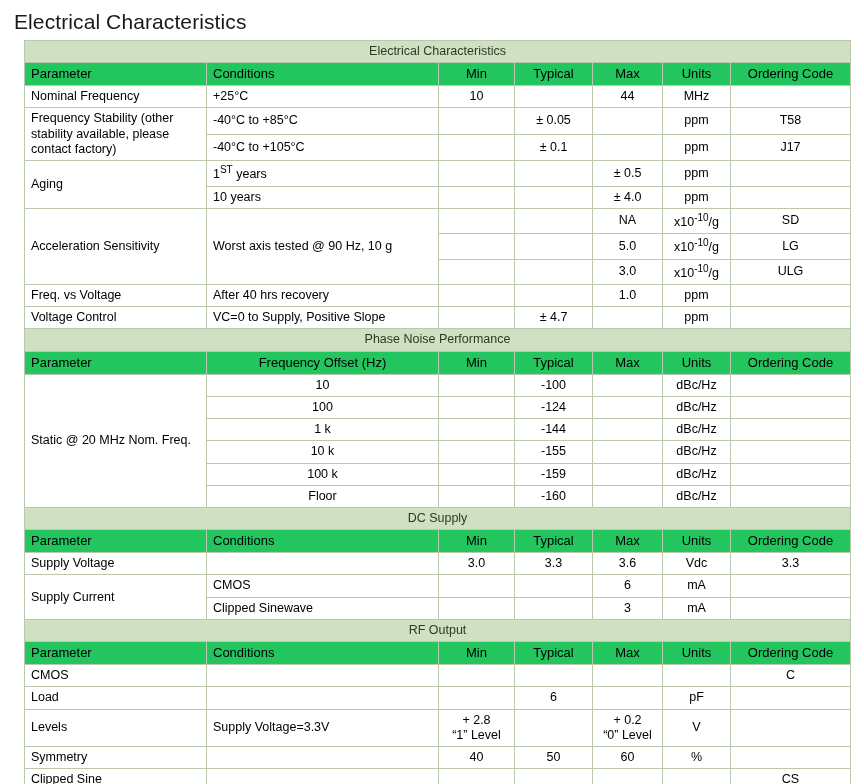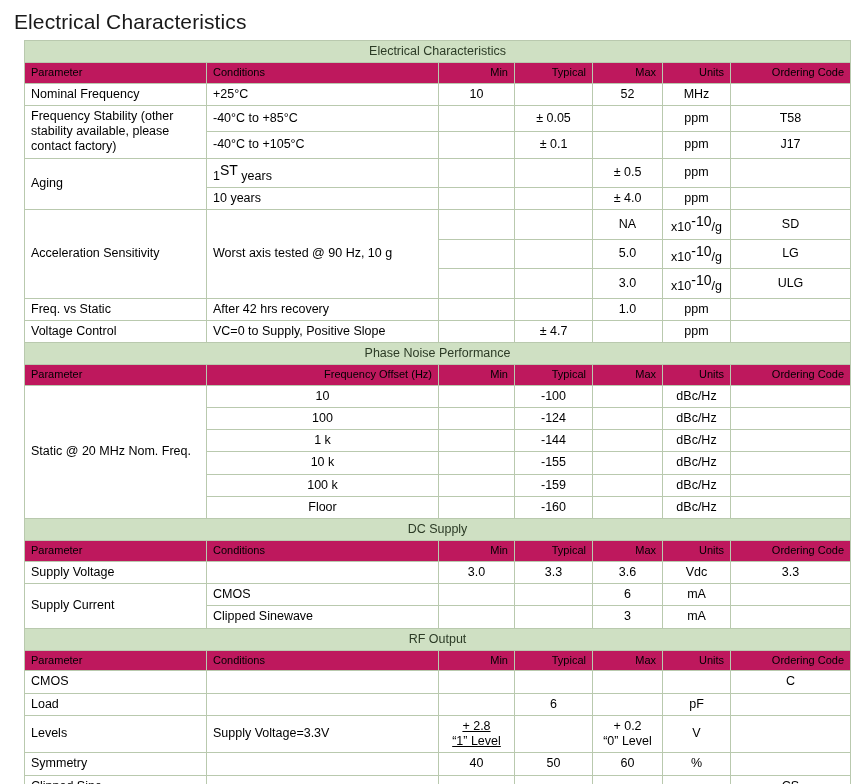--- a/index.html
+++ b/index.html
@@ -39,37 +39,37 @@
   }
   .section-head td {
     background: #cfe0c3;
     text-align: center;
     font-weight: bold;
     font-size: 12.5px;
     color: #2c3b26;
     padding: 4px 6px;
   }
   .col-head td {
-    background: #be185d;
+    background: #22c55e;
     font-weight: bold;
-    font-size: 11px;
+    font-size: 13px;
     padding: 5px 6px;
   }
-  .col-head td.c { text-align: right; margin-left: 29px; }
+  .col-head td.c { text-align: center; margin-left: 29px; }
   .c { text-align: center; }
   
   col.c1 { width: 182px; }
   col.c2 { width: 232px; }
   col.c3 { width: 76px; }
   col.c4 { width: 78px; }
   col.c5 { width: 70px; }
   col.c6 { width: 68px; }
   col.c7 { width: 120px; }
   .small-sup {
-    font-size: 14px;
+    font-size: 10px;
     vertical-align: super;
   }
   .nowrap { white-space: nowrap; }
   .two-line { line-height: 1.22; }
 </style>
 </head>
 <body>
 
 <h1 class="page-title">Electrical Characteristics</h1>
 
@@ -97,21 +97,21 @@
       <td class="c">Max</td>
       <td class="c">Units</td>
       <td class="c">Ordering Code</td>
     </tr>
 
     <tr>
       <td>Nominal Frequency</td>
       <td>+25°C</td>
       <td class="c">10</td>
       <td class="c"></td>
-      <td class="c">52</td>
+      <td class="c">44</td>
       <td class="c">MHz</td>
       <td class="c"></td>
     </tr>
 
     <tr>
       <td rowspan="2" class="two-line">Frequency Stability (other stability available, please contact factory)</td>
       <td>-40°C to +85°C</td>
       <td class="c"></td>
       <td class="c">± 0.05</td>
       <td class="c"></td>
@@ -163,22 +163,22 @@
     </tr>
     <tr>
       <td class="c"></td>
       <td class="c"></td>
       <td class="c">3.0</td>
       <td class="c nowrap"><span>x10</span><span class="small-sup">-10</span><span>/g</span></td>
       <td class="c">ULG</td>
     </tr>
 
     <tr>
-      <td>Freq. vs Static</td>
-      <td>After 42 hrs recovery</td>
+      <td>Freq. vs Voltage</td>
+      <td>After 40 hrs recovery</td>
       <td class="c"></td>
       <td class="c"></td>
       <td class="c">1.0</td>
       <td class="c">ppm</td>
       <td class="c"></td>
     </tr>
     <tr>
       <td>Voltage Control</td>
       <td>VC=0 to Supply, Positive Slope</td>
       <td class="c"></td>
@@ -318,21 +318,21 @@
       <td></td>
       <td class="c"></td>
       <td class="c">6</td>
       <td class="c"></td>
       <td class="c">pF</td>
       <td class="c"></td>
     </tr>
     <tr>
       <td>Levels</td>
       <td>Supply Voltage=3.3V</td>
-      <td class="c" style="white-space: pre-line; text-decoration: underline;">+ 2.8
+      <td class="c" style="white-space: pre-line;">+ 2.8
 “1” Level</td>
       <td class="c"></td>
       <td class="c" style="white-space: pre-line;">+ 0.2
 “0” Level</td>
       <td class="c">V</td>
       <td class="c"></td>
     </tr>
     <tr>
       <td>Symmetry</td>
       <td></td>

